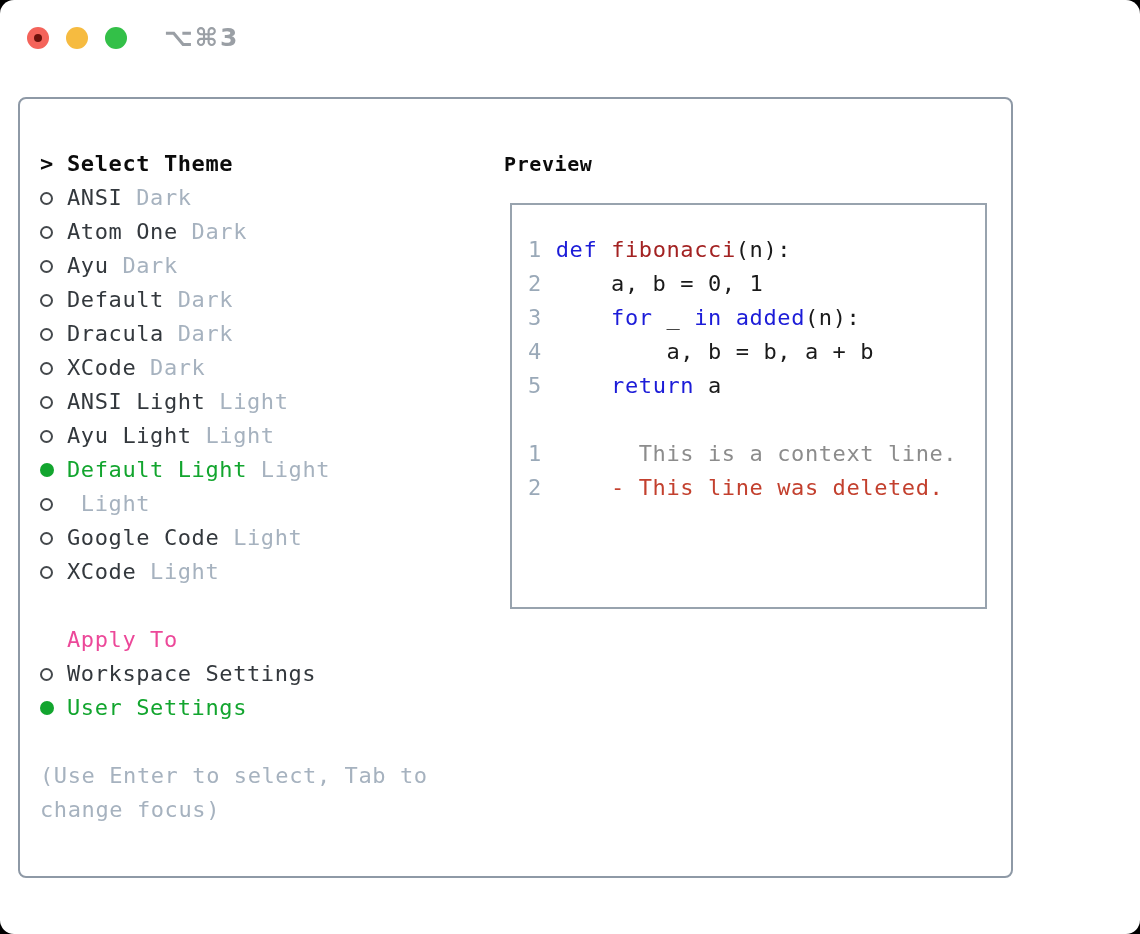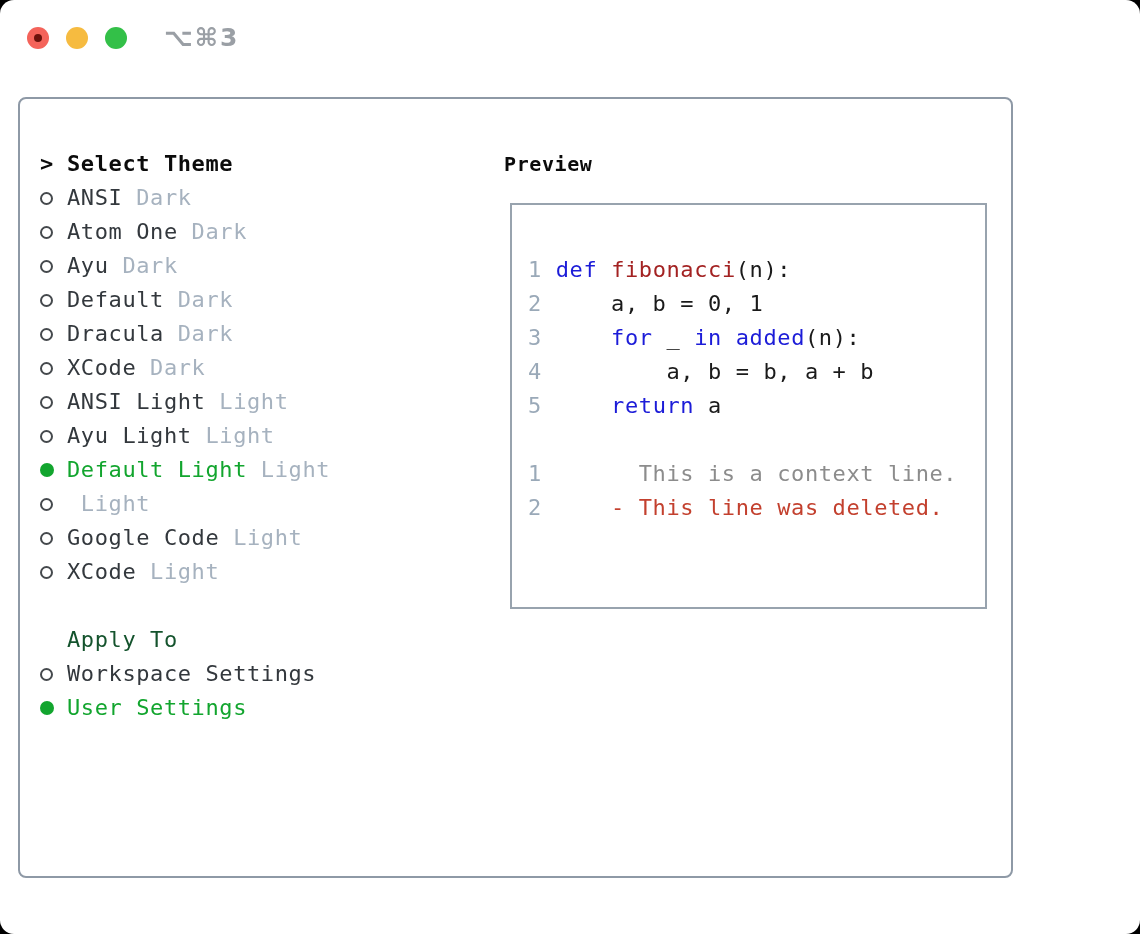--- a/index.html
+++ b/index.html
@@ -38,34 +38,34 @@
   .left-col { position:absolute; left:20px; top:48px; }
   .row { height:34px; display:flex; align-items:center; }
   .bullet { width:27px; flex:none; display:flex; align-items:center; }
   .ring { width:13px; height:13px; border:2px solid #45494d; border-radius:50%; }
   .dot-sel { width:14px; height:14px; border-radius:50%; background:var(--accent-green,#12a52e); }
   .prefix, .title-text { font-weight:bold; color:#0b0b0b; white-space:pre; }
   .label { color:var(--text-dark,#33383d); white-space:pre; }
   .label.selected { color:var(--accent-green,#12a52e); }
   .variant { color:var(--muted-gray,#a6b2bf); white-space:pre; }
   .spacer { height:34px; }
-  .apply-title { padding-left:27px; color:#14532d; }
+  .apply-title { padding-left:27px; color:#ec4899; }
   .help {
     margin-top:34px; width:404px; color:var(--muted-gray,#a6b2bf);
     white-space:normal; line-height:34px;
   }
 
   
   .preview-title {
     position:absolute; left:484px; top:48px; height:34px; line-height:34px;
     font-weight:bold; color:#0b0b0b; font-size:20px; letter-spacing:0.6px;
   }
   .preview-box {
     position:absolute; left:490px; top:104px; width:477px; height:406px;
-    border:2px solid #98a3ae; background:#fff; padding:48px 16px; overflow:hidden;
+    border:2px solid #98a3ae; background:#fff; padding:28px 16px; overflow:hidden;
   }
   .code-line { height:34px; line-height:34px; white-space:pre; }
   .blank-line { height:34px; }
   .lnum     { color:var(--line-number-gray,#9aa9b8); }
   .tok-kw   { color:var(--keyword-blue,#1b1bd6); }
   .tok-fn   { color:var(--function-red,#a32222); }
   .tok-plain{ color:#1a1a1a; }
   .tok-ctx  { color:var(--context-gray,#8c8c8c); }
   .tok-del  { color:var(--deleted-red,#c3402e); }
   .tok-add  { color:var(--added-green,#0ebc26); }
@@ -190,20 +190,21 @@
             <span class="label">Workspace Settings</span>
           </div>
           <div class="row">
             <span class="bullet">
               <span class="dot-sel"></span>
             </span>
             <span class="label selected">User Settings</span>
           </div>
         </div>
 
+      <div class="help">(Use Enter to select, Tab to change focus)</div>
     </div>
 
     <div class="preview-title mono">Preview</div>
 
     <div class="preview-box mono">
       <div id="code-block">
           <div class="code-line"><span class="lnum">1</span><span class="tok-plain"> </span><span class="tok-kw">def</span><span class="tok-plain"> </span><span class="tok-fn">fibonacci</span><span class="tok-plain">(n):</span></div>
           <div class="code-line"><span class="lnum">2</span><span class="tok-plain">     a, b = 0, 1</span></div>
           <div class="code-line"><span class="lnum">3</span><span class="tok-plain">     </span><span class="tok-kw">for</span><span class="tok-plain"> _ </span><span class="tok-kw">in</span><span class="tok-plain"> </span><span class="tok-kw">added</span><span class="tok-plain">(n):</span></div>
           <div class="code-line"><span class="lnum">4</span><span class="tok-plain">         a, b = b, a + b</span></div>

